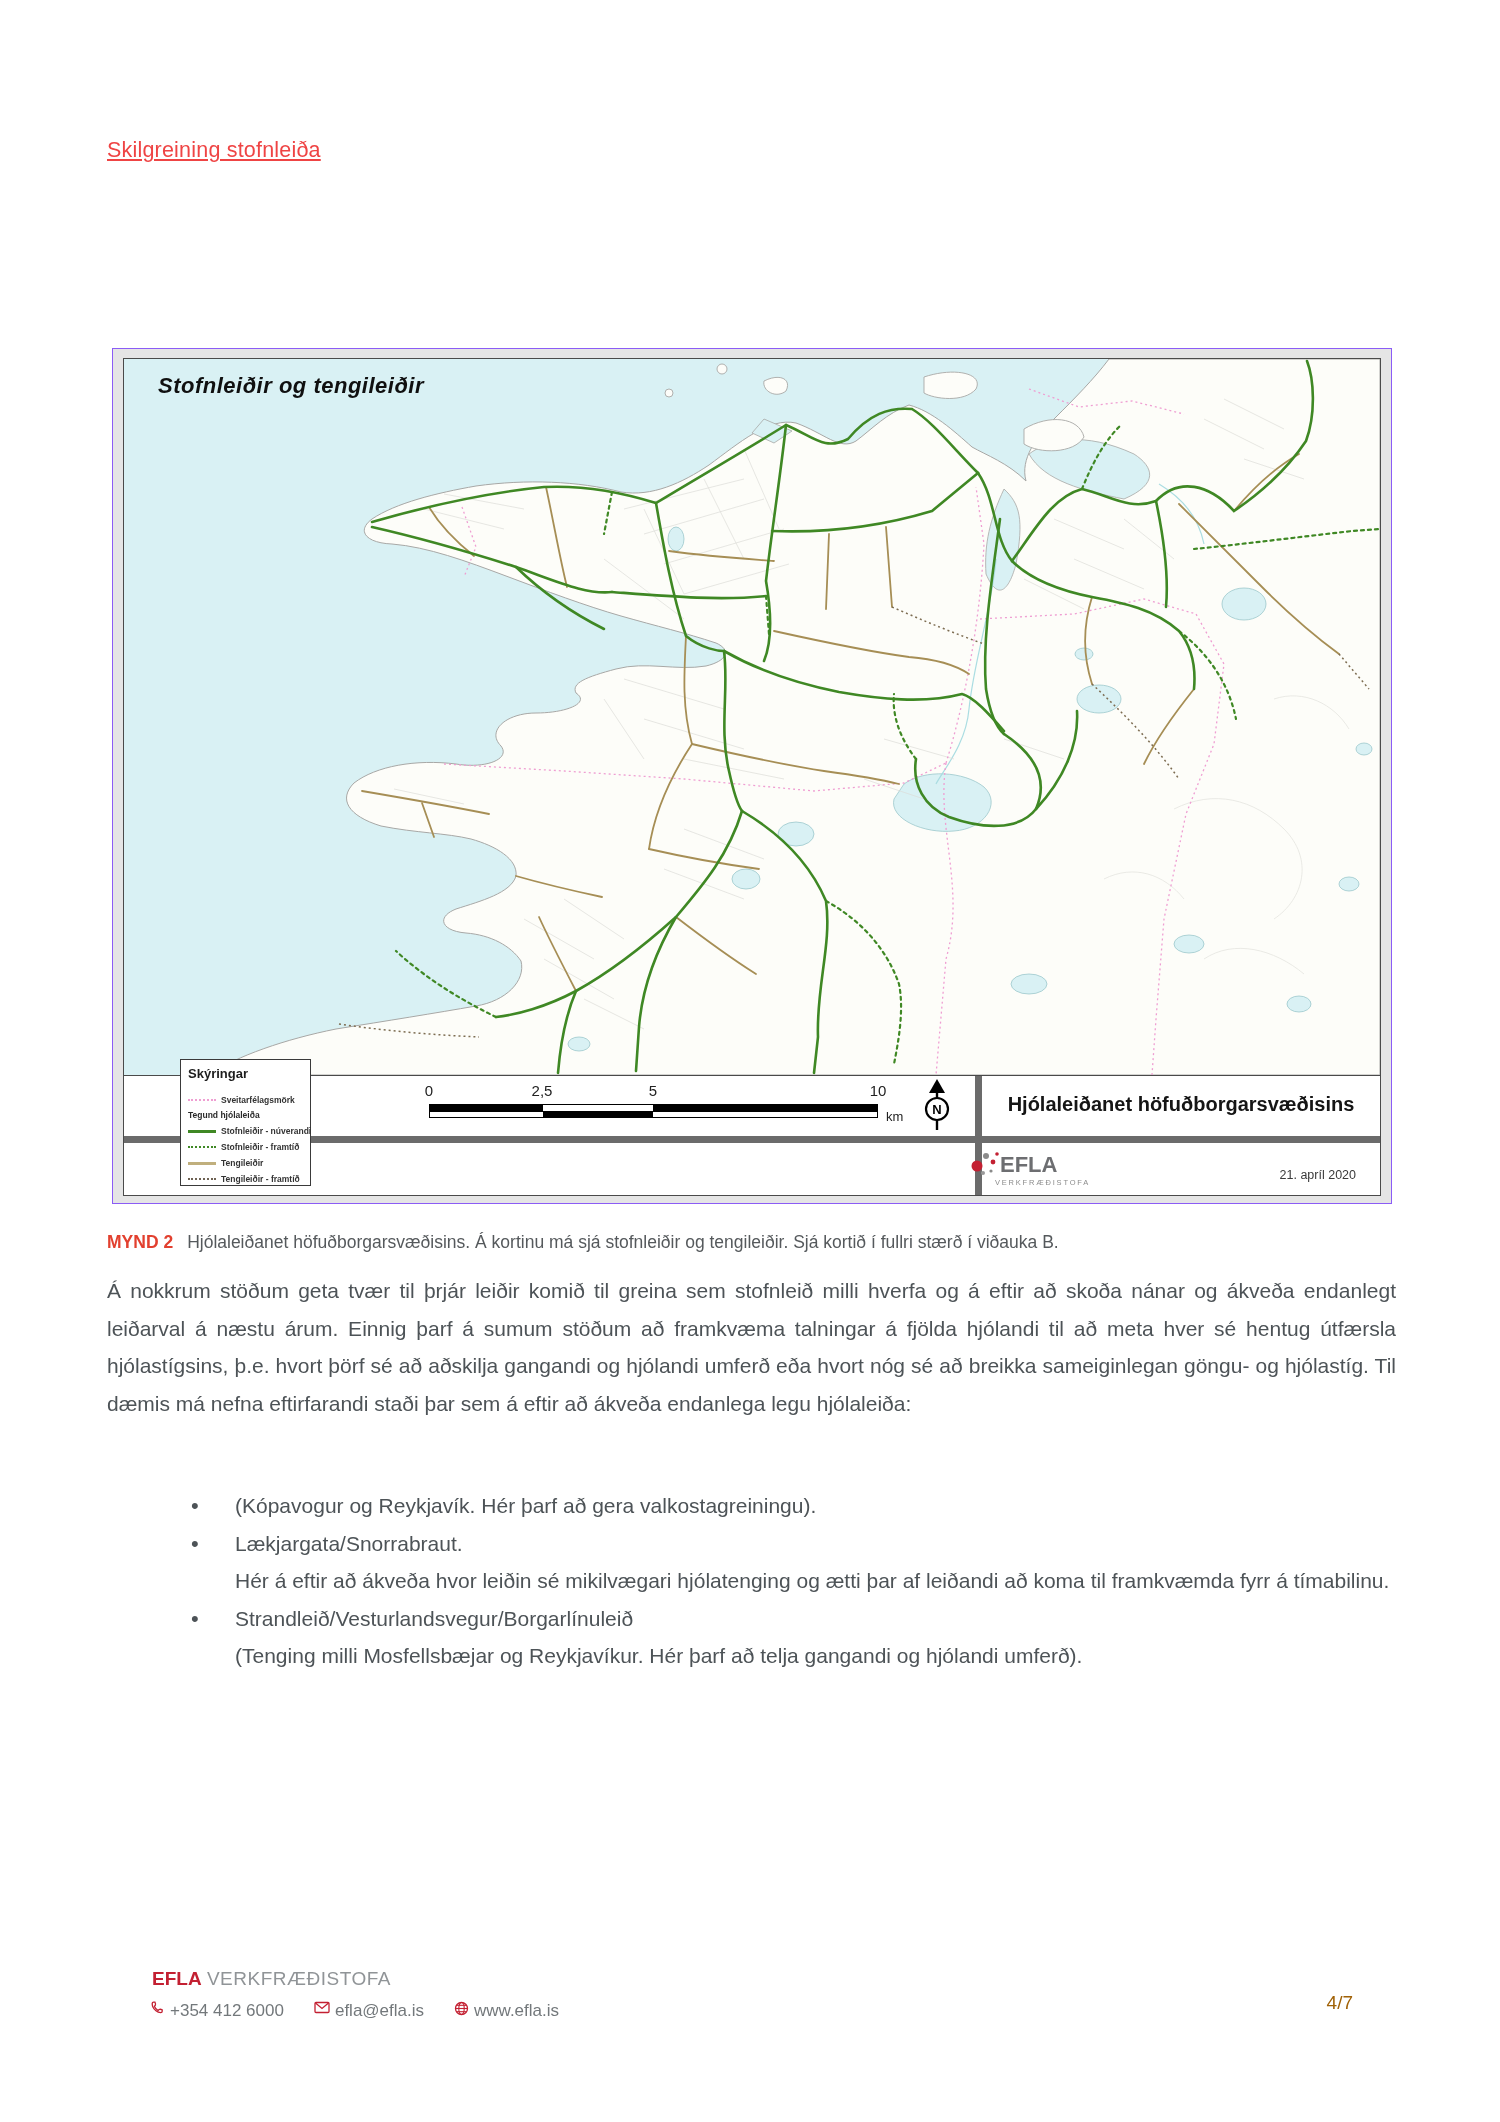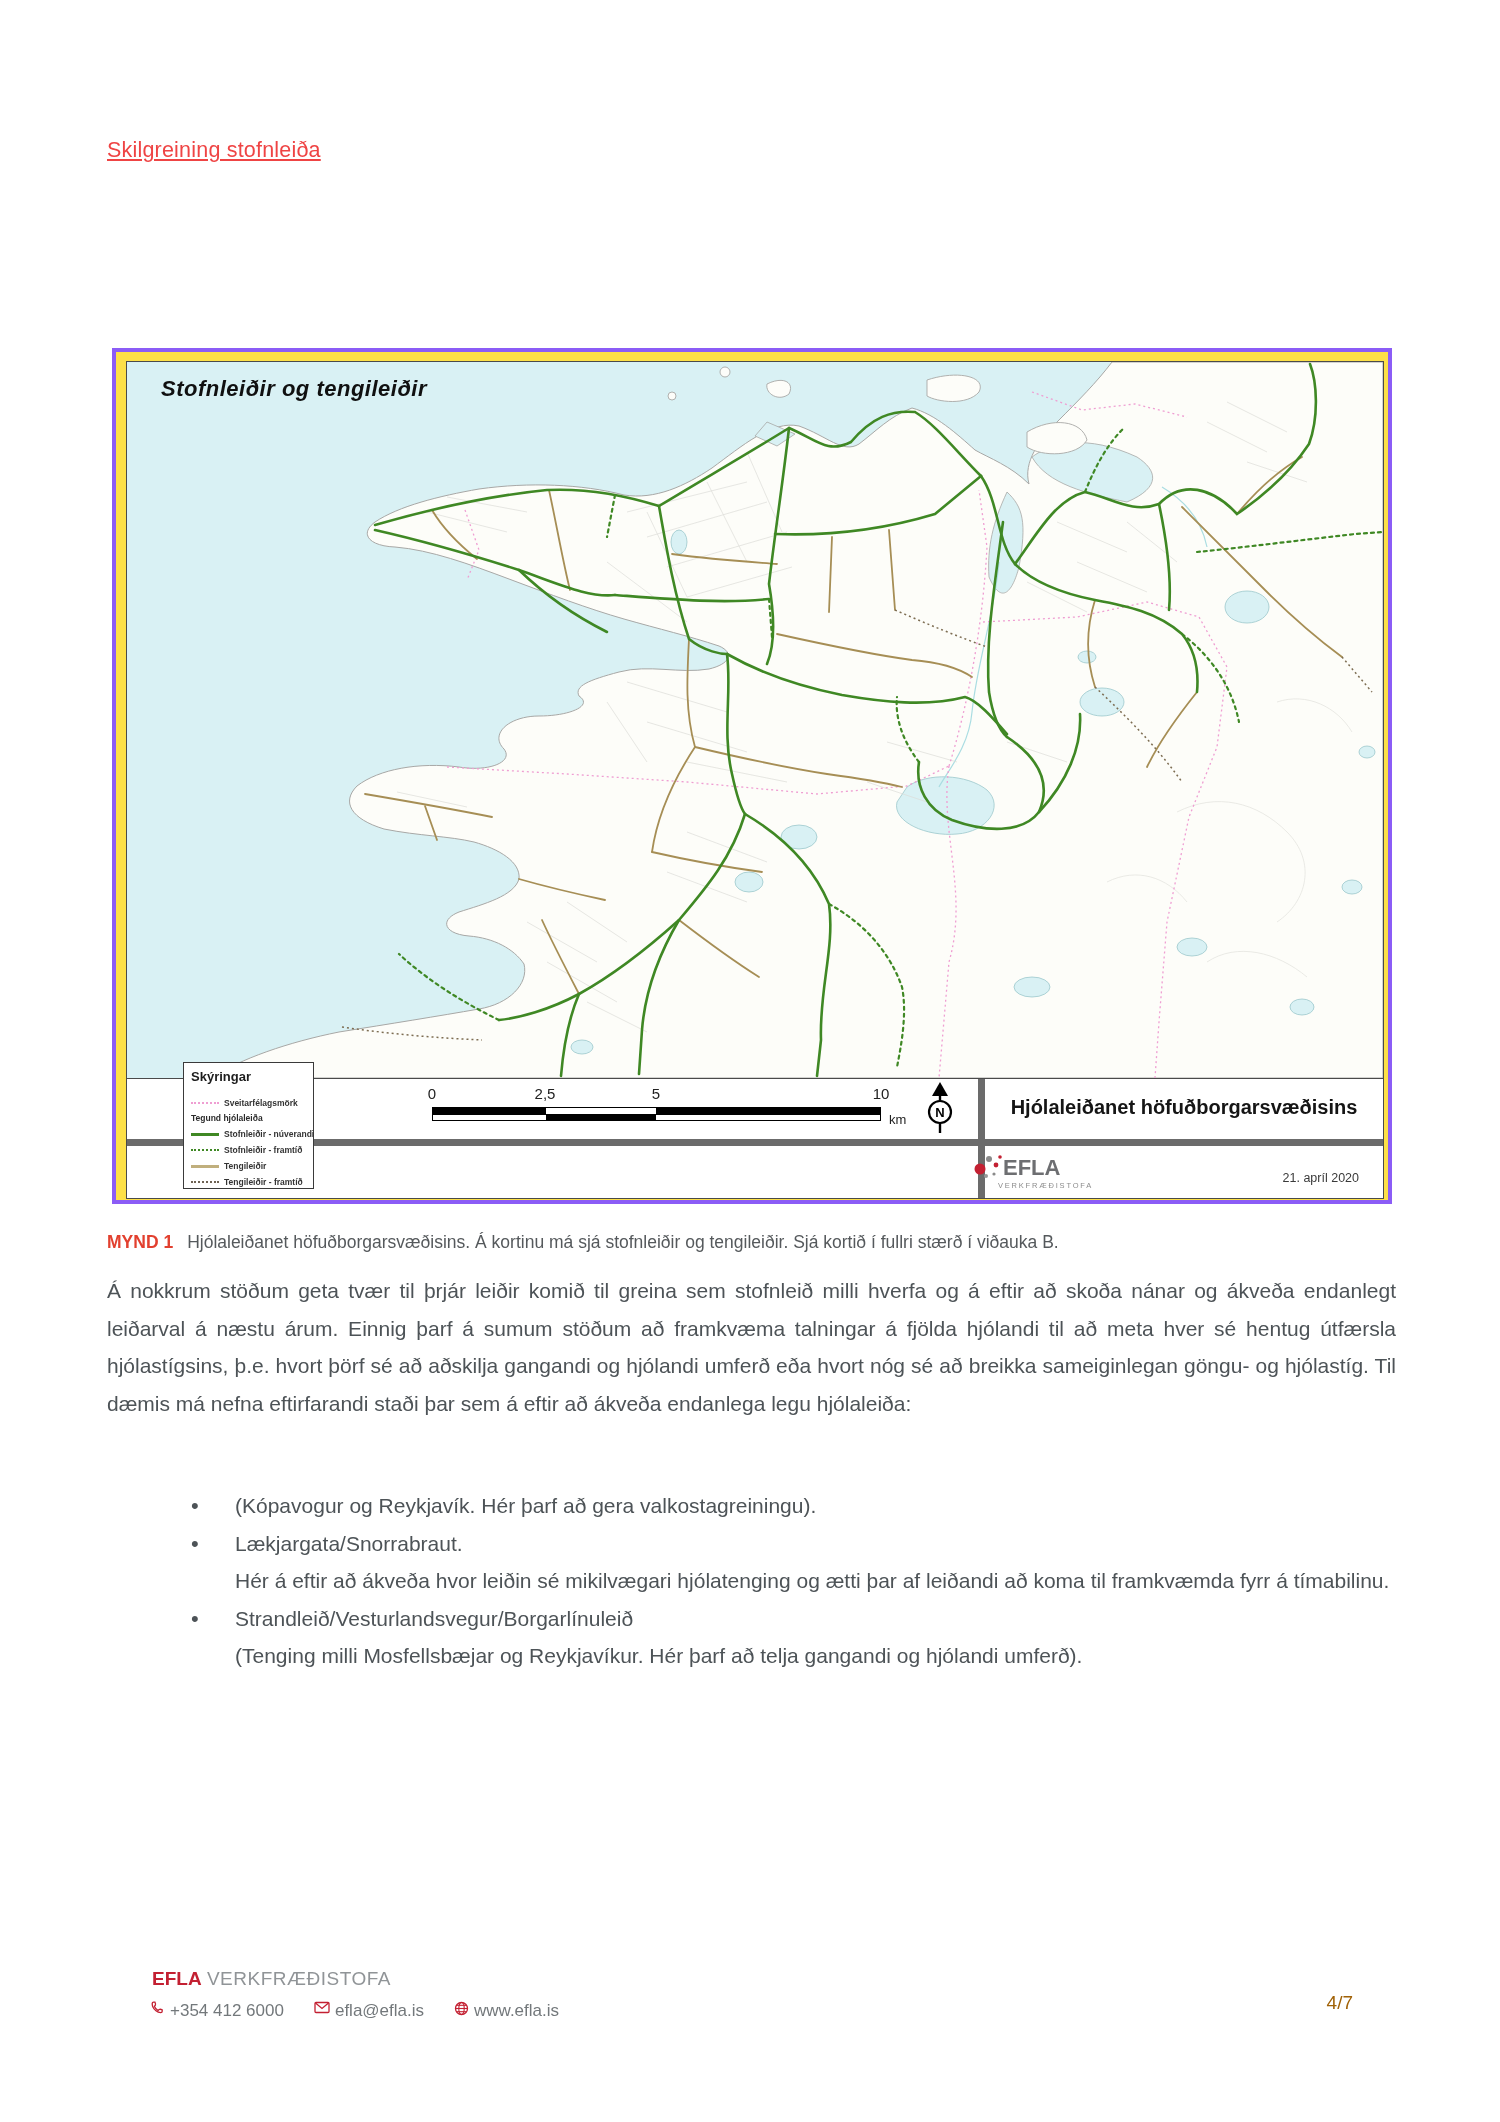--- a/index.html
+++ b/index.html
@@ -21,21 +21,21 @@
   .caption{position:absolute;left:107px;top:1232px;width:1289px;font-size:17.5px;color:#55595c;}
   .caption .figlabel{color:var(--caption-red);font-weight:700;margin-right:14px;}
 
   .bullets{position:absolute;left:107px;top:1487px;width:1289px;list-style:none;}
   .bullets li{position:relative;padding-left:128px;font-size:21px;line-height:37.6px;color:var(--text);}
   .bullets li::before{content:"\2022";position:absolute;left:84px;top:0;font-size:22px;color:var(--text);}
   .b-detail.justify{text-align:justify;}
 
   
   .map-figure{position:absolute;left:112px;top:348px;width:1280px;height:856px;
-    border:4px solid #8b5cf6;background:#fde047;}
+    border:1px solid #8b5cf6;background:#e5e5e5;}
   .inner-frame{position:absolute;left:10px;top:9px;width:1258px;height:838px;
     border:1px solid #4a4a4a;background:#fff;}
   .map-canvas{position:absolute;left:0;top:0;width:1256px;height:717px;
     border-bottom:1px solid #4a4a4a;background:var(--water);overflow:hidden;}
   .map-canvas svg{display:block;width:1256px;height:716px;}
   .map-title{position:absolute;left:34px;top:14px;font-size:22px;font-weight:700;
     font-style:italic;color:#101010;letter-spacing:.5px;}
 
   
   .band{position:absolute;left:0;top:717px;width:1256px;height:119px;background:#fff;}
@@ -327,21 +327,21 @@
         </div>
         <div class="lg-row">
           <span class="sw sw-dark-dot"></span>
           <span class="lg-label">Tengileiðir - framtíð</span>
         </div>
       </div>
 
     </div>
   </figure>
 
-  <p class="caption"><span class="figlabel">MYND 1</span><span>Hjólaleiðanet höfuðborgarsvæðisins. Á kortinu má sjá stofnleiðir og tengileiðir. Sjá kortið í fullri stærð í viðauka B.</span></p>
+  <p class="caption"><span class="figlabel">MYND 2</span><span>Hjólaleiðanet höfuðborgarsvæðisins. Á kortinu má sjá stofnleiðir og tengileiðir. Sjá kortið í fullri stærð í viðauka B.</span></p>
 
   <p class="para p2">Á nokkrum stöðum geta tvær til þrjár leiðir komið til greina sem stofnleið milli hverfa og á eftir að skoða nánar og ákveða endanlegt leiðarval á næstu árum. Einnig þarf á sumum stöðum að framkvæma talningar á fjölda hjólandi til að meta hver sé hentug útfærsla hjólastígsins, þ.e. hvort þörf sé að aðskilja gangandi og hjólandi umferð eða hvort nóg sé að breikka sameiginlegan göngu- og hjólastíg. Til dæmis má nefna eftirfarandi staði þar sem á eftir að ákveða endanlega legu hjólaleiða:</p>
 
   <ul class="bullets">
     <li>
       <div class="b-detail">(Kópavogur og Reykjavík. Hér þarf að gera valkostagreiningu).</div>
     </li>
     <li>
       <div class="b-title">Lækjargata/Snorrabraut.</div>
       <div class="b-detail justify">Hér á eftir að ákveða hvor leiðin sé mikilvægari hjólatenging og ætti þar af leiðandi að koma til framkvæmda fyrr á tímabilinu.</div>

